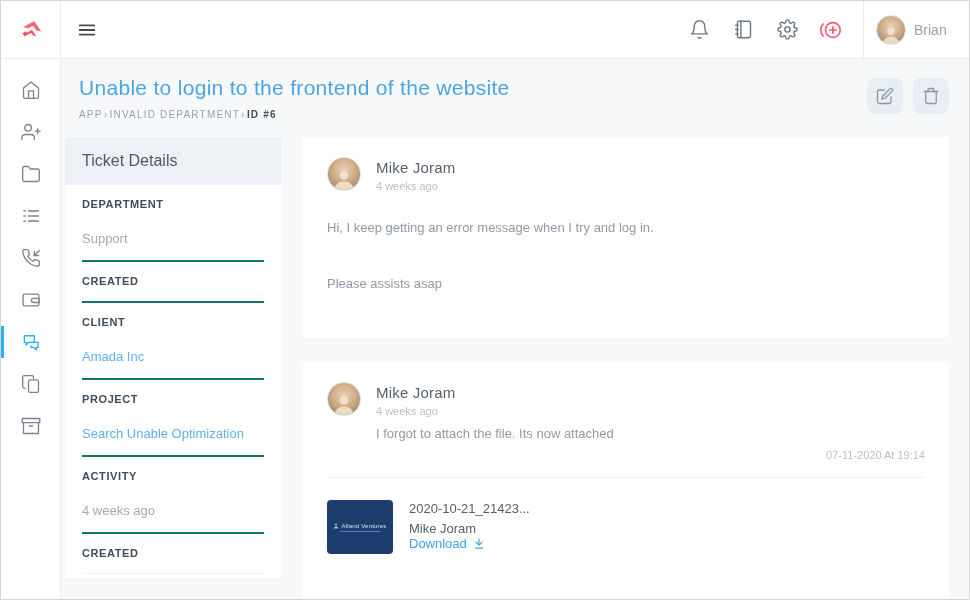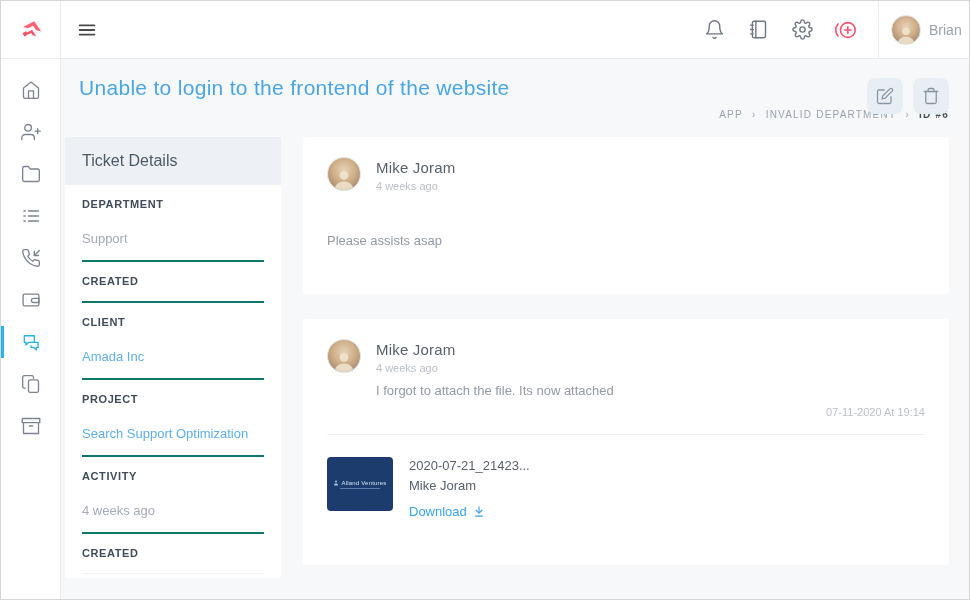--- a/index.html
+++ b/index.html
@@ -12,37 +12,37 @@
     color:#5a6472;
   }
   
   .topbar { height:58px; display:flex; align-items:stretch; border-bottom:1px solid #ececee; background:#fff; }
   .logo-box { width:60px; display:flex; align-items:center; justify-content:center; border-right:1px solid #ececee; }
   .hamburger { width:52px; display:flex; align-items:center; justify-content:center; background:none; border:none; cursor:pointer; color:#4a4a4a; }
   .topbar-spacer { flex:1; }
   .topbar-icons { display:flex; align-items:center; gap:8px; padding-right:14px; }
   .icon-btn { background:none; border:none; width:36px; height:36px; display:flex; align-items:center; justify-content:center; color:#6d7682; cursor:pointer; }
   .icon-btn.red { color:#fa5570; }
-  .user-box { width:91px; border-left:1px solid #ececee; display:flex; align-items:center; gap:8px; padding-left:12px; }
+  .user-box { width:106px; border-left:1px solid #ececee; display:flex; align-items:center; gap:8px; padding-left:12px; }
   .avatar { border-radius:50%; background:radial-gradient(circle at 50% 38%, #e8d3b8 0%, #cfae88 45%, #8d7760 100%); border:1px solid #e3e3e3; position:relative; overflow:hidden; flex:none; }
   .avatar svg { position:absolute; bottom:-2px; left:50%; transform:translateX(-50%); }
   .avatar.a30 { width:30px; height:30px; }
   .avatar.a34 { width:34px; height:34px; }
   .user-name { font-size:14px; color:#9aa2ac; }
   
   .shell { display:flex; height:541px; }
   .sidebar { width:60px; border-right:1px solid #ececee; background:#fff; padding-top:10px; flex:none; }
   .side-item { height:42px; display:flex; align-items:center; justify-content:center; color:#7b8492; position:relative; cursor:pointer; }
   .side-item.active { color:#29b2ef; }
   .side-item.active::before { content:""; position:absolute; left:0; top:5px; bottom:5px; width:3px; background:#29b2ef; }
   
   .content { flex:1; background:#f7f8fa; padding:17px 20px 0 4px; position:relative; overflow:hidden; }
   .page-header { padding-left:14px; position:relative; }
   .page-title { font-size:21px; font-weight:500; color:#4aa6e3; letter-spacing:.3px; }
-  .breadcrumb { margin-top:8px; font-size:10px; letter-spacing:1.2px; color:#9aa2ae; display:flex; align-items:center; gap:9px; font-weight:500;justify-content:flex-end; }
+  .breadcrumb { margin-top:8px; font-size:10px; letter-spacing:1.2px; color:#9aa2ae; display:flex; align-items:center; gap:1px; font-weight:500; }
   .crumb-sep { color:#b6bdc6; font-size:11px; font-weight:700; }
   .crumb-current { color:#46505c; font-weight:700; }
   .page-actions { position:absolute; right:0; top:2px; display:flex; gap:10px; }
   .action-btn { width:36px; height:36px; border:none; border-radius:8px; background:#e9eef4; color:#8a95a3; display:flex; align-items:center; justify-content:center; cursor:pointer; }
   
   .body-row { display:flex; gap:22px; margin-top:17px; align-items:flex-start; }
   .details-panel { width:216px; background:#fff; border-radius:2px; flex:none; }
   .panel-header { background:#edf1f5; padding:15px 17px; font-size:16px; color:#4c5a68; border-radius:2px 2px 0 0; }
   .panel-body { padding:0 17px 4px; }
   .field { padding:13px 0 14px; border-bottom:2px solid #0f766e; }
@@ -66,21 +66,21 @@
   .msg-timestamp { text-align:right; font-size:11px; color:#b9bfc9; margin-top:8px; }
   .msg-divider { border:none; border-top:1px solid #eef0f3; margin-top:16px; }
   .attachment { display:flex; gap:16px; margin-top:22px; }
   .attach-thumb { width:66px; height:54px; background:#1d3c6e; border-radius:4px; flex:none; display:flex; flex-direction:column; align-items:center; justify-content:center; gap:2px; cursor:pointer; }
   .thumb-brand { display:flex; align-items:center; gap:2px; color:#cfe2f4; }
   .thumb-brand-text { font-size:6px; letter-spacing:.2px; white-space:nowrap; }
   .thumb-line { width:40px; height:1px; background:#5f7ca6; }
   .attach-info { padding-top:1px; }
   .attach-filename { font-size:13px; color:#57606d; }
   .attach-uploader { font-size:13px; color:#57606d; margin-top:5px; }
-  .attach-download { display:flex; align-items:flex-end; gap:5px; font-size:13px; color:#3aa3ea; margin-top:11px; cursor:pointer; font-weight:500; }
+  .attach-download { display:flex; align-items:flex-end; gap:5px; font-size:13px; color:#3aa3ea; margin-top:0; cursor:pointer; font-weight:500; }
   svg { display:block; }
 </style>
 </head>
 <body>
 
 <header class="topbar">
   <div class="logo-box">
     <svg width="30" height="30" viewBox="0 0 32 32">
       <g transform="rotate(14 16 16)">
         <polygon points="7,15 17,6 27,15 21.5,15 17,11 12.5,15" fill="#fc6272"></polygon>
@@ -242,21 +242,21 @@
           </div>
           <div class="field">
             <div class="field-label">CREATED</div>
           </div>
           <div class="field">
             <div class="field-label">CLIENT</div>
             <div class="field-value link">Amada Inc</div>
           </div>
           <div class="field">
             <div class="field-label">PROJECT</div>
-            <div class="field-value link">Search Support Optimization</div>
+            <div class="field-value link">Search Unable Optimization</div>
           </div>
           <div class="field">
             <div class="field-label">ACTIVITY</div>
             <div class="field-value">4 weeks ago</div>
           </div>
           <div class="field">
             <div class="field-label">CREATED</div>
 
           </div>
 
@@ -271,20 +271,21 @@
               <svg width="25" height="25" viewBox="0 0 24 24" fill="#f3e6d2" opacity="0.85">
                 <circle cx="12" cy="8" r="4.2"></circle>
                   <path d="M3 22c0-5 4-8 9-8s9 3 9 8z"></path>
               </svg>
             </div>
             <div class="msg-head-text">
               <div class="msg-author">Mike Joram</div>
               <div class="msg-ago">4 weeks ago</div>
             </div>
           </div>
+          <p class="msg-p first">Hi, I keep getting an error message when I try and log in.</p>
           <p class="msg-p second">Please assists asap</p>
         </article>
 
         <article class="msg-card">
           <div class="msg-head">
             <div class="avatar a34">
               <svg width="25" height="25" viewBox="0 0 24 24" fill="#f3e6d2" opacity="0.85">
                 <circle cx="12" cy="8" r="4.2"></circle>
                   <path d="M3 22c0-5 4-8 9-8s9 3 9 8z"></path>
               </svg>
@@ -302,21 +303,21 @@
               <div class="thumb-brand">
                 <svg width="6" height="6" viewBox="0 0 24 24" fill="#9fc3e8">
                   <circle cx="12" cy="6" r="4"></circle>
                     <path d="M4 22c0-6 4-9 8-9s8 3 8 9z"></path>
                 </svg>
                 <span class="thumb-brand-text">Alland Ventures</span>
               </div>
               <div class="thumb-line"></div>
             </div>
             <div class="attach-info">
-              <div class="attach-filename">2020-07-21_21423...</div>
+              <div class="attach-filename">2020-10-21_21423...</div>
               <div class="attach-uploader">Mike Joram</div>
               <div class="attach-download">
                 <span>Download</span>
                 <svg width="14" height="14" viewBox="0 0 24 24" fill="none" stroke="currentColor" stroke-width="2" stroke-linecap="round" stroke-linejoin="round">
                   <line x1="12" y1="3" x2="12" y2="13"></line>
                     <polyline points="7 9 12 14 17 9"></polyline>
                     <line x1="6" y1="19" x2="18" y2="19"></line>
                 </svg>
               </div>
             </div>

